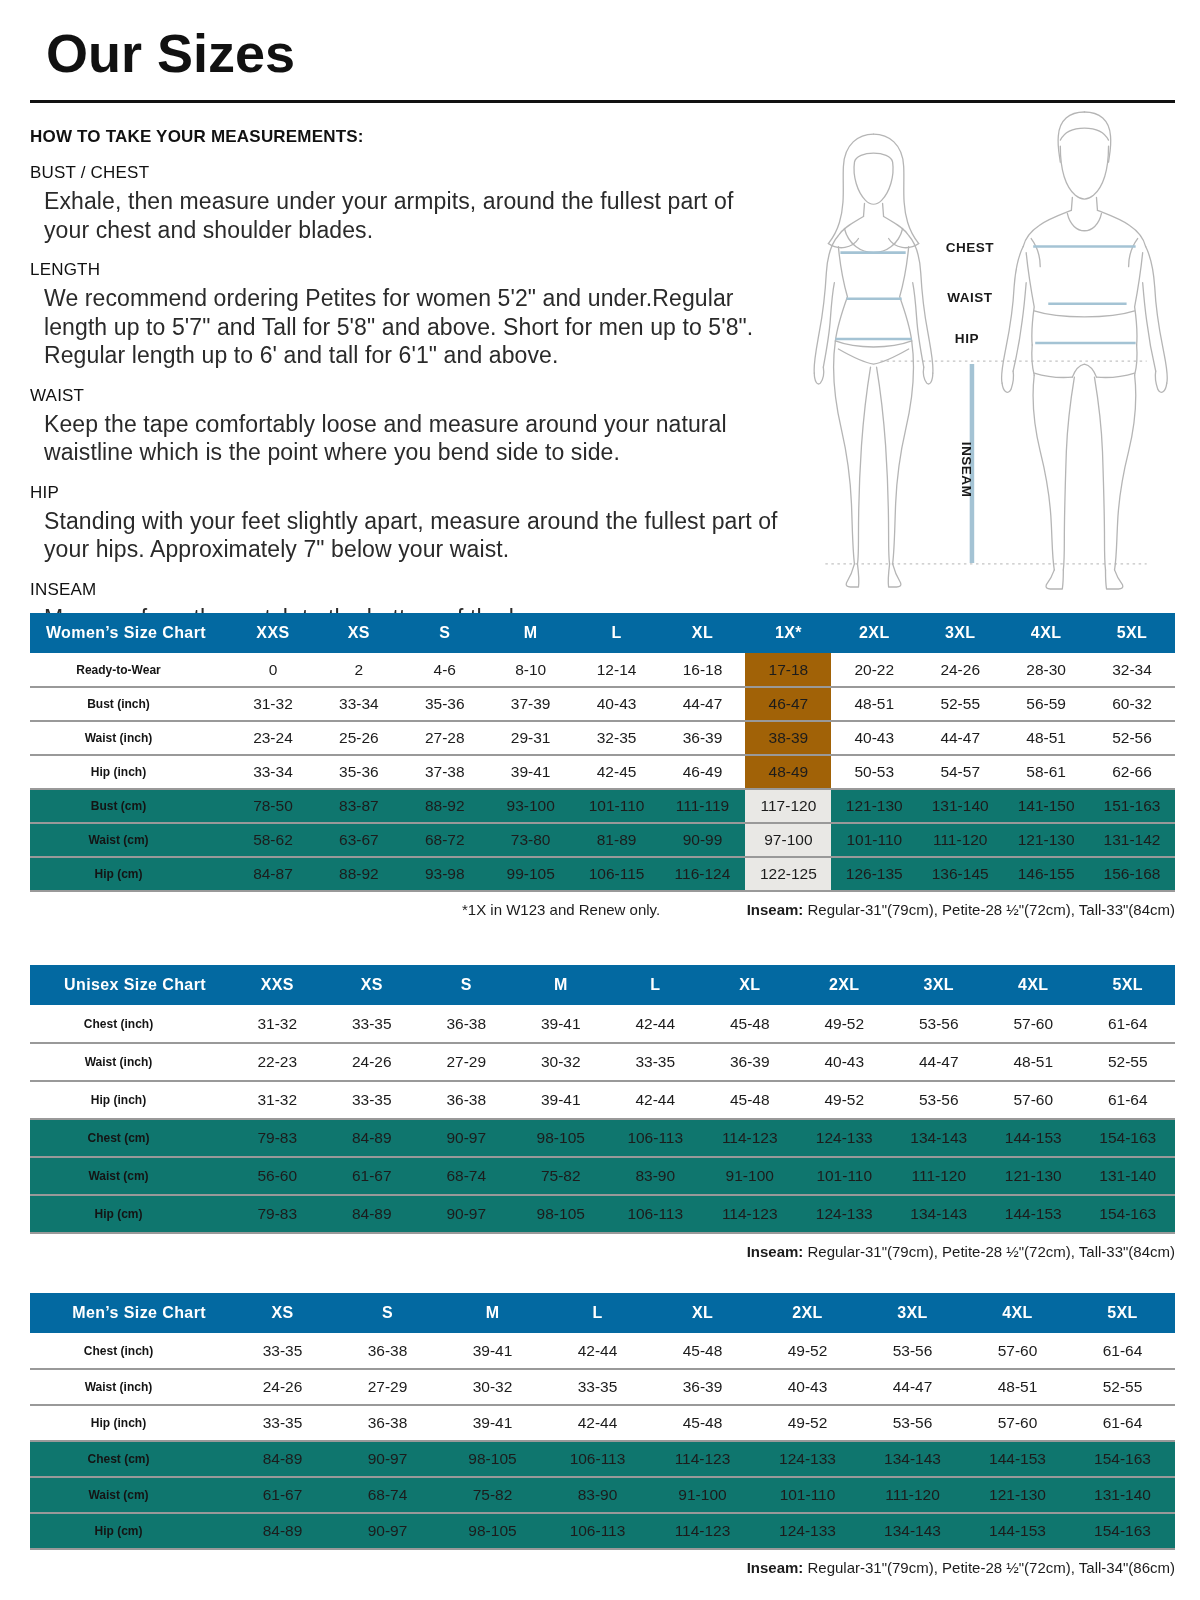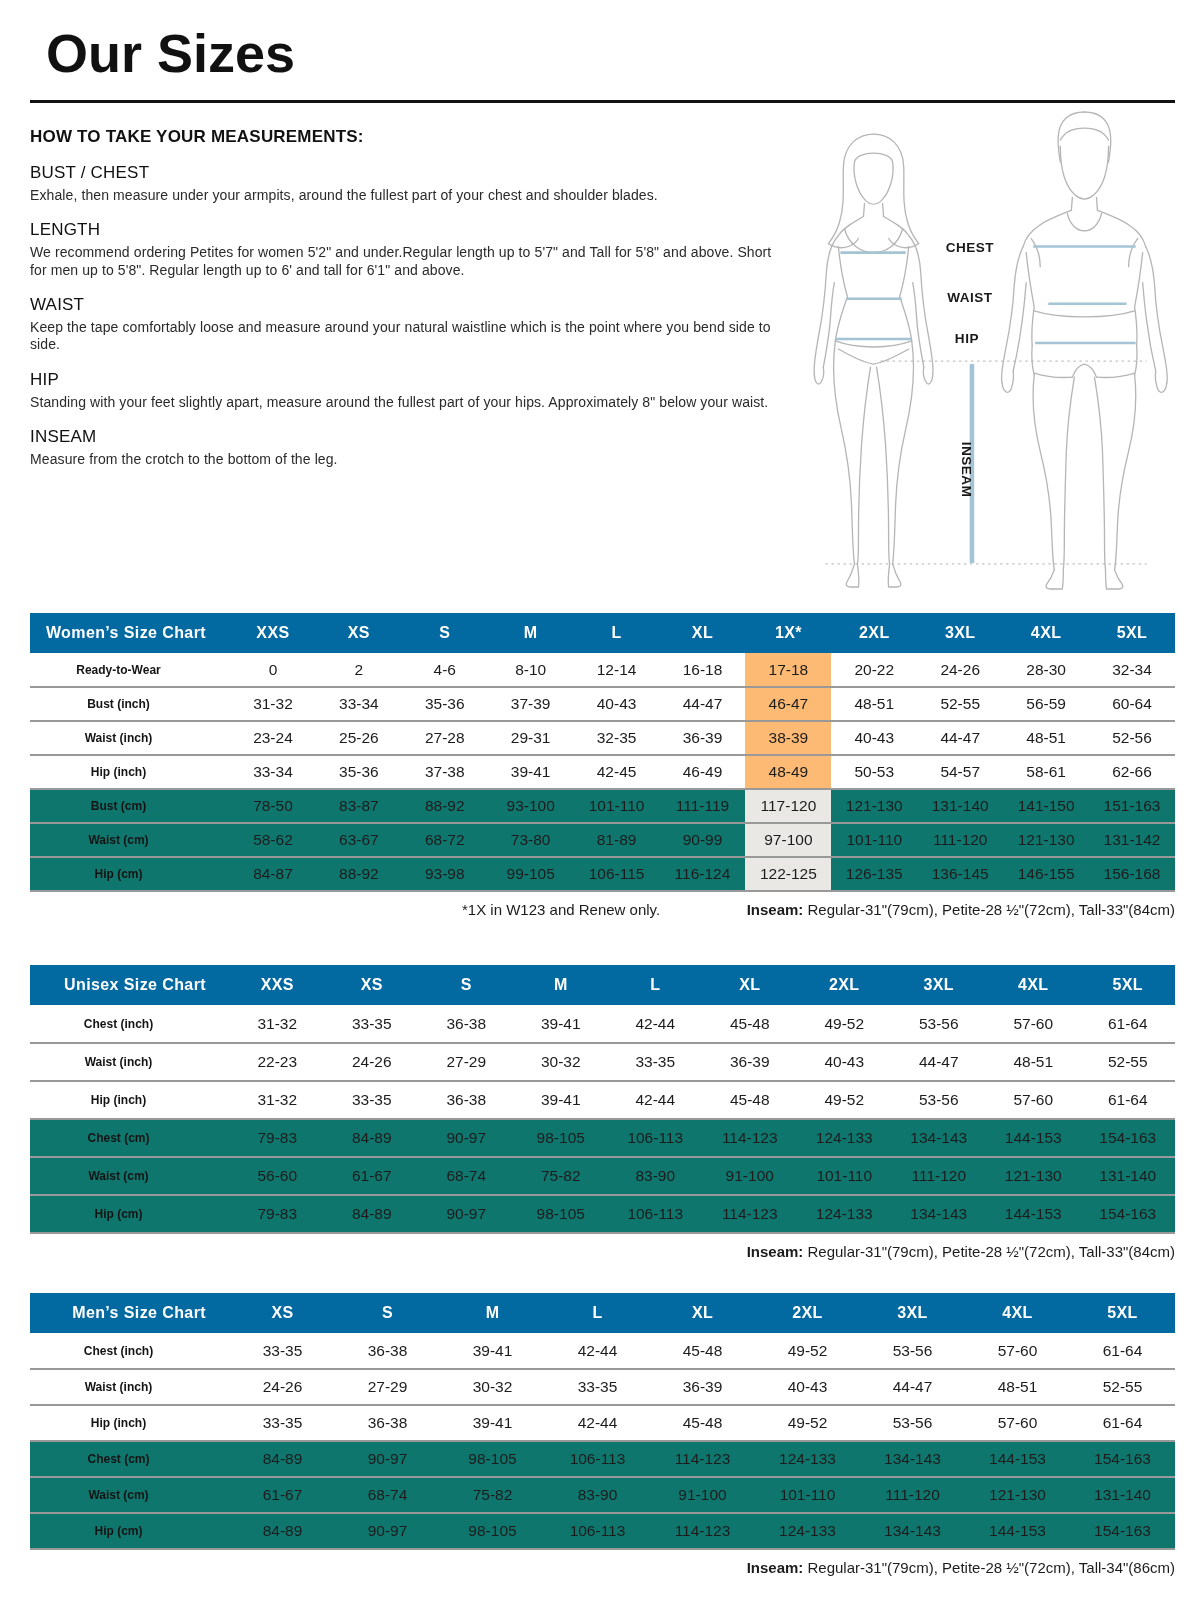--- a/index.html
+++ b/index.html
@@ -8,21 +8,21 @@
     font-family:"Liberation Sans","DejaVu Sans",sans-serif;color:#1c1c1c;
   }
   
   .header{padding:26px 30px 0;}
   h1{font-size:54px;line-height:1;margin:0 16px 20px;font-weight:700;color:#111;letter-spacing:0;}
   .title-rule{border:none;border-top:3px solid #111;margin:0;width:1145px;}
   
   .intro{padding:24px 30px 0;width:752px;}
   .how-to{font-size:17px;font-weight:700;color:#111;letter-spacing:0.2px;}
   .measure-label{font-size:17px;font-weight:400;color:#111;margin-top:16px;letter-spacing:0.2px;}
-  .measure-text{font-size:14px;line-height:1.24;color:#2a2a2a;margin-top:4px;letter-spacing:0.1px;}
+  .measure-text{font-size:23px;line-height:1.24;color:#2a2a2a;margin-top:4px;letter-spacing:0.1px;margin-left:14px;}
   
   .figure-wrap{position:absolute;left:768px;top:110px;width:432px;height:482px;}
   .figure-wrap svg{display:block;width:100%;height:100%;}
   .body-line{stroke:#b5b5b5;stroke-width:1.3;fill:none;stroke-linecap:round;stroke-linejoin:round;}
   .blue-line{stroke:#a4c3d4;stroke-width:2.6;fill:none;}
   .inseam-line{stroke:#a4c3d4;stroke-width:4.5;fill:none;}
   .dotted-line{stroke:#c4c4c4;stroke-width:1.2;fill:none;stroke-dasharray:2.5 3.5;}
   .fig-label{font-size:13.5px;font-weight:700;fill:#191919;letter-spacing:0.5px;}
   
   .table-block{position:absolute;left:30px;width:1145px;}
@@ -32,21 +32,21 @@
   table{width:100%;border-collapse:collapse;table-layout:fixed;}
   thead th{background:#0369a1;color:#ffffff;font-size:16px;font-weight:700;height:38px;text-align:center;letter-spacing:0.4px;}
   th.corner{text-align:right;padding-right:24px;}
   tbody tr{border-bottom:2px solid #999999;}
   .t0 tbody tr{height:34px;}
   .t1 tbody tr{height:38px;}
   .t2 tbody tr{height:36px;}
   tbody th{padding-right:24px;font-weight:700;font-size:12px;color:#141414;}
   tbody td{text-align:center;font-size:15.5px;color:#1c1c1c;}
   tr.alt{background:#0f766e;}
-  td.hl{background:#fdba74;}
+  td.hl{background:#a16207;}
   tr.alt td.hl{background:#e9e8e5;}
   .footnote{display:flex;justify-content:space-between;align-items:flex-end;margin-top:9px;font-size:15px;color:#1c1c1c;}
   .note-left{margin-left:432px;}
   .note-right b{font-weight:700;}
 </style>
 </head>
 <body>
 
 <div class="header">
   <h1>Our Sizes</h1>
@@ -63,21 +63,21 @@
   <div class="measure-section">
     <div class="measure-label">LENGTH</div>
     <div class="measure-text">We recommend ordering Petites for women 5'2" and under.Regular length up to 5'7" and Tall for 5'8" and above. Short for men up to 5'8". Regular length up to 6' and tall for 6'1" and above.</div>
   </div>
   <div class="measure-section">
     <div class="measure-label">WAIST</div>
     <div class="measure-text">Keep the tape comfortably loose and measure around your natural waistline which is the point where you bend side to side.</div>
   </div>
   <div class="measure-section">
     <div class="measure-label">HIP</div>
-    <div class="measure-text">Standing with your feet slightly apart, measure around the fullest part of your hips. Approximately 8" below your waist.</div>
+    <div class="measure-text">Standing with your feet slightly apart, measure around the fullest part of your hips. Approximately 7" below your waist.</div>
   </div>
   <div class="measure-section">
     <div class="measure-label">INSEAM</div>
     <div class="measure-text">Measure from the crotch to the bottom of the leg.</div>
   </div>
 </div>
 
 <div class="figure-wrap">
   <svg viewBox="0 0 430 480">
 
@@ -211,21 +211,21 @@
             <td>31-32</td>
             <td>33-34</td>
             <td>35-36</td>
             <td>37-39</td>
             <td>40-43</td>
             <td>44-47</td>
             <td class="hl">46-47</td>
             <td>48-51</td>
             <td>52-55</td>
             <td>56-59</td>
-            <td>60-64</td>
+            <td>60-32</td>
           </tr>
           <tr>
             <th>Waist (inch)</th>
             <td>23-24</td>
             <td>25-26</td>
             <td>27-28</td>
             <td>29-31</td>
             <td>32-35</td>
             <td>36-39</td>
             <td class="hl">38-39</td>

